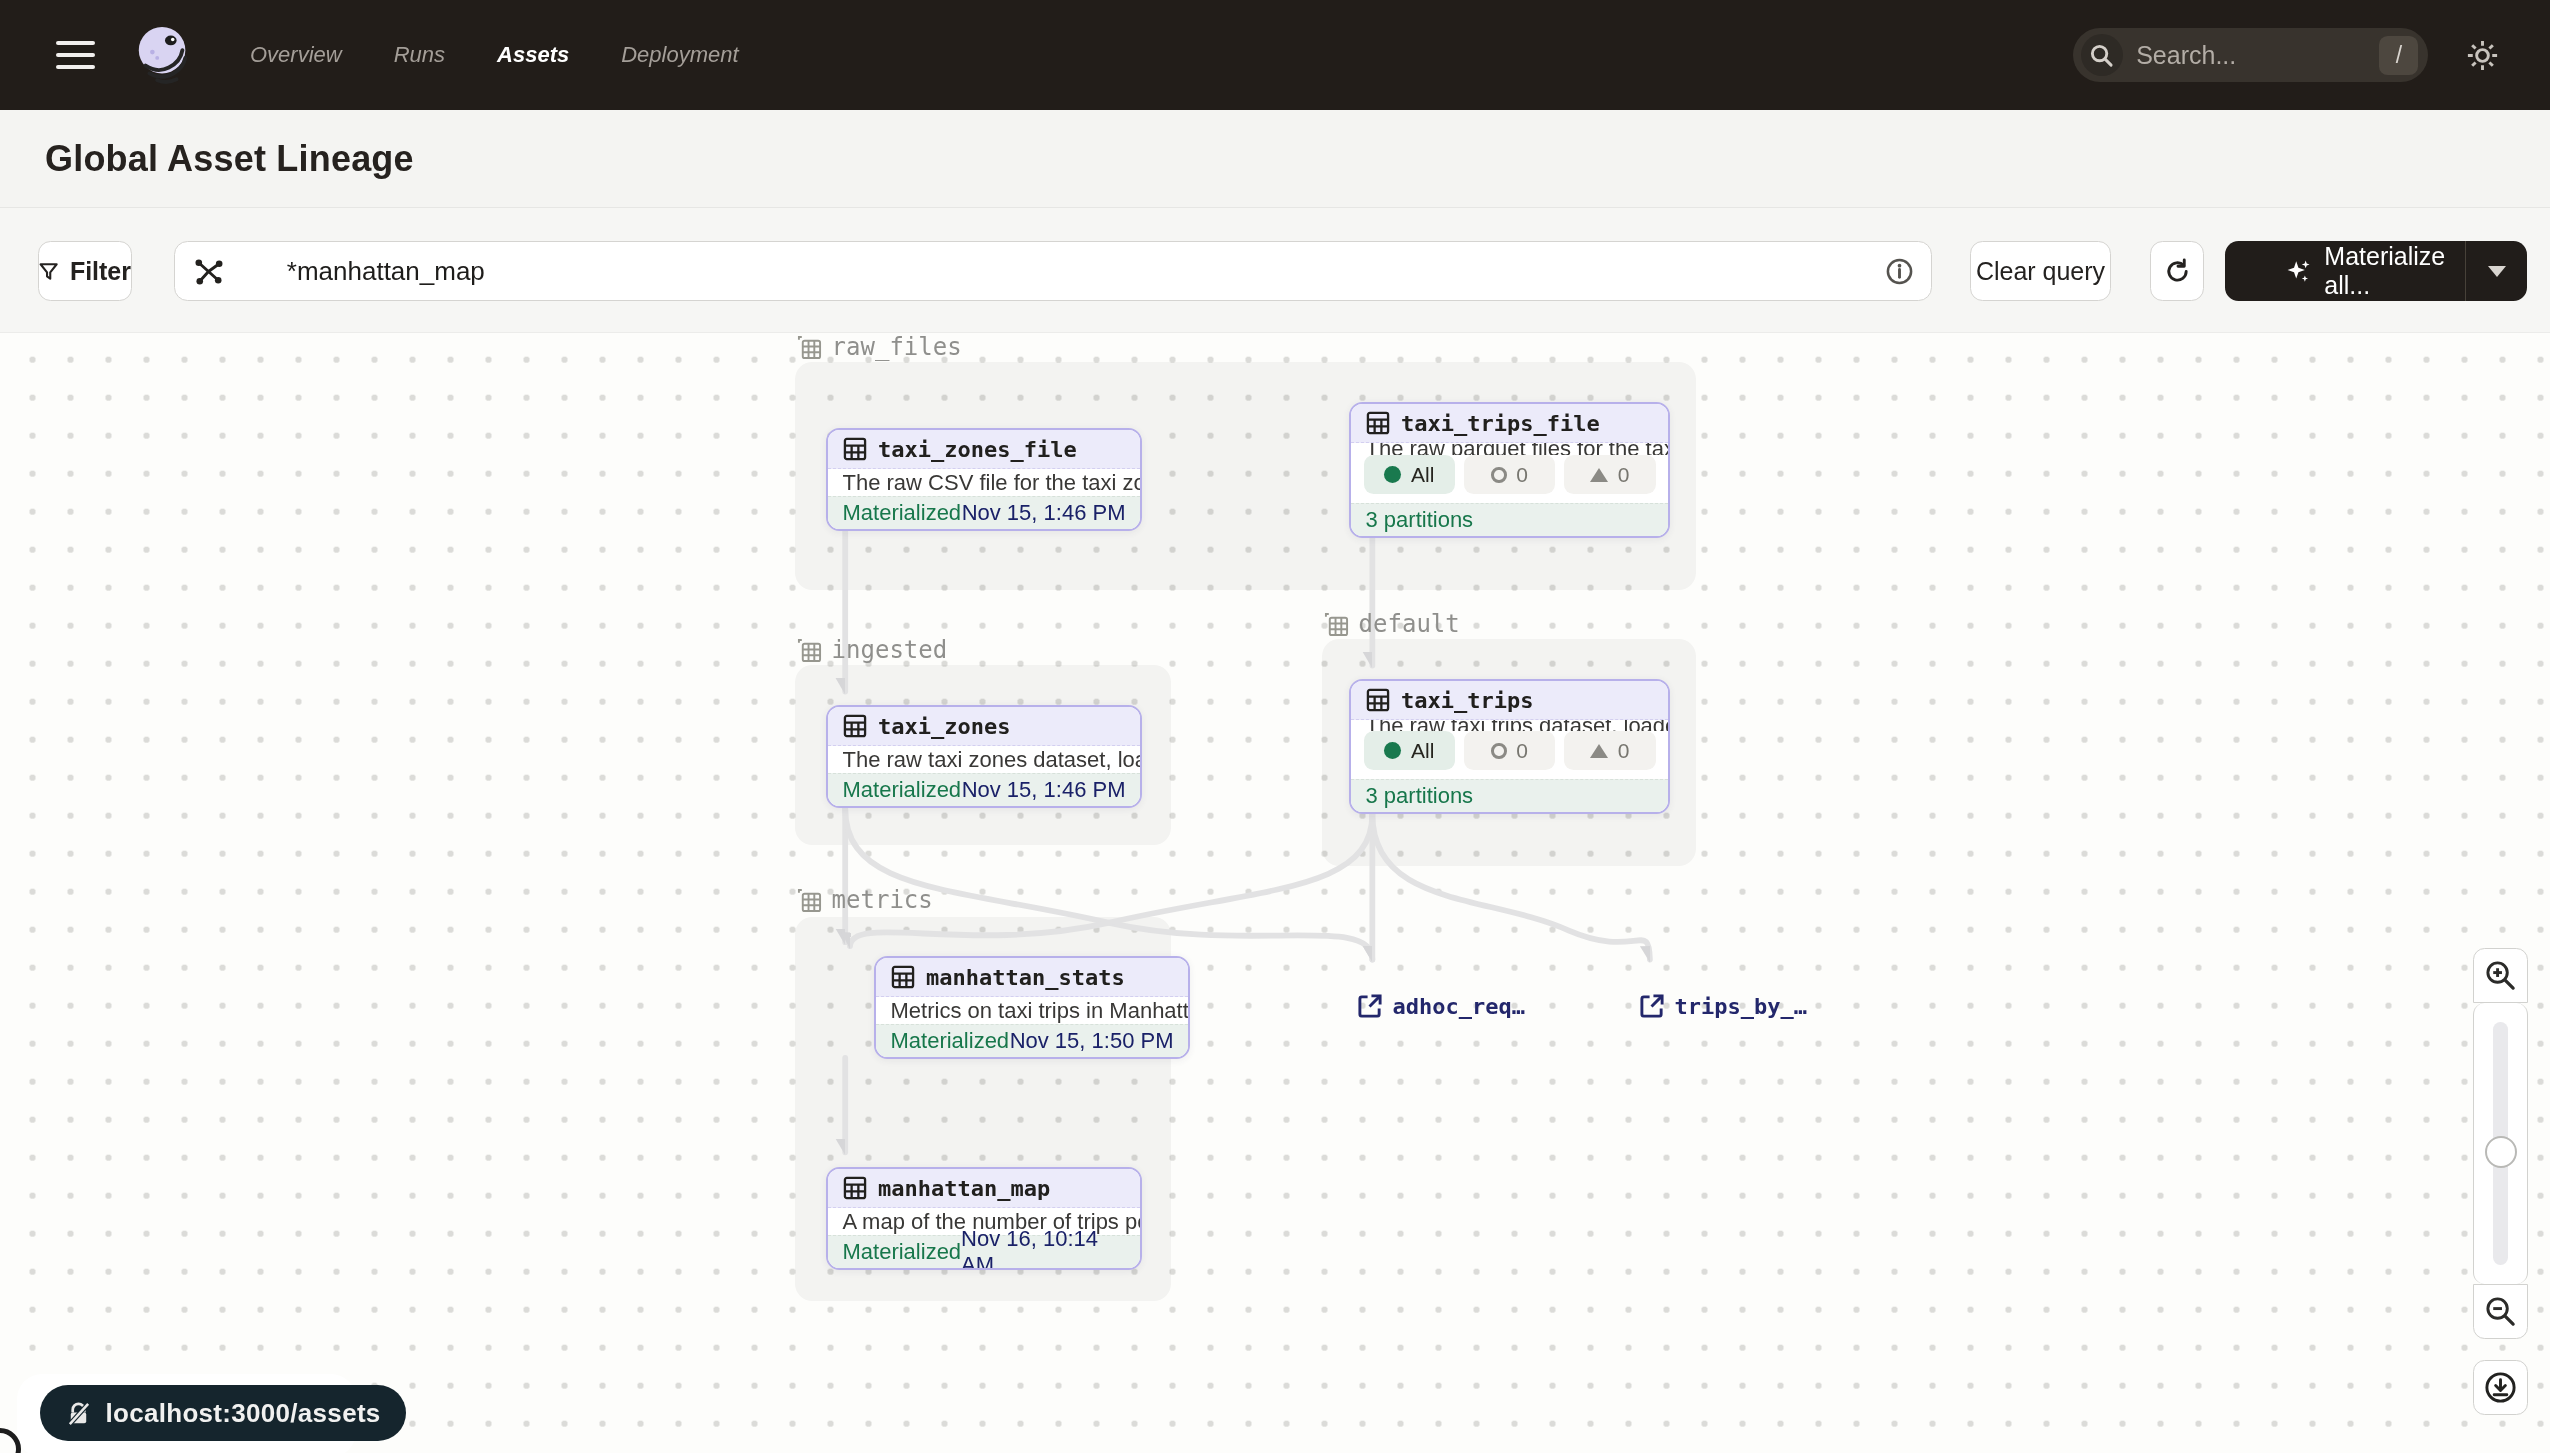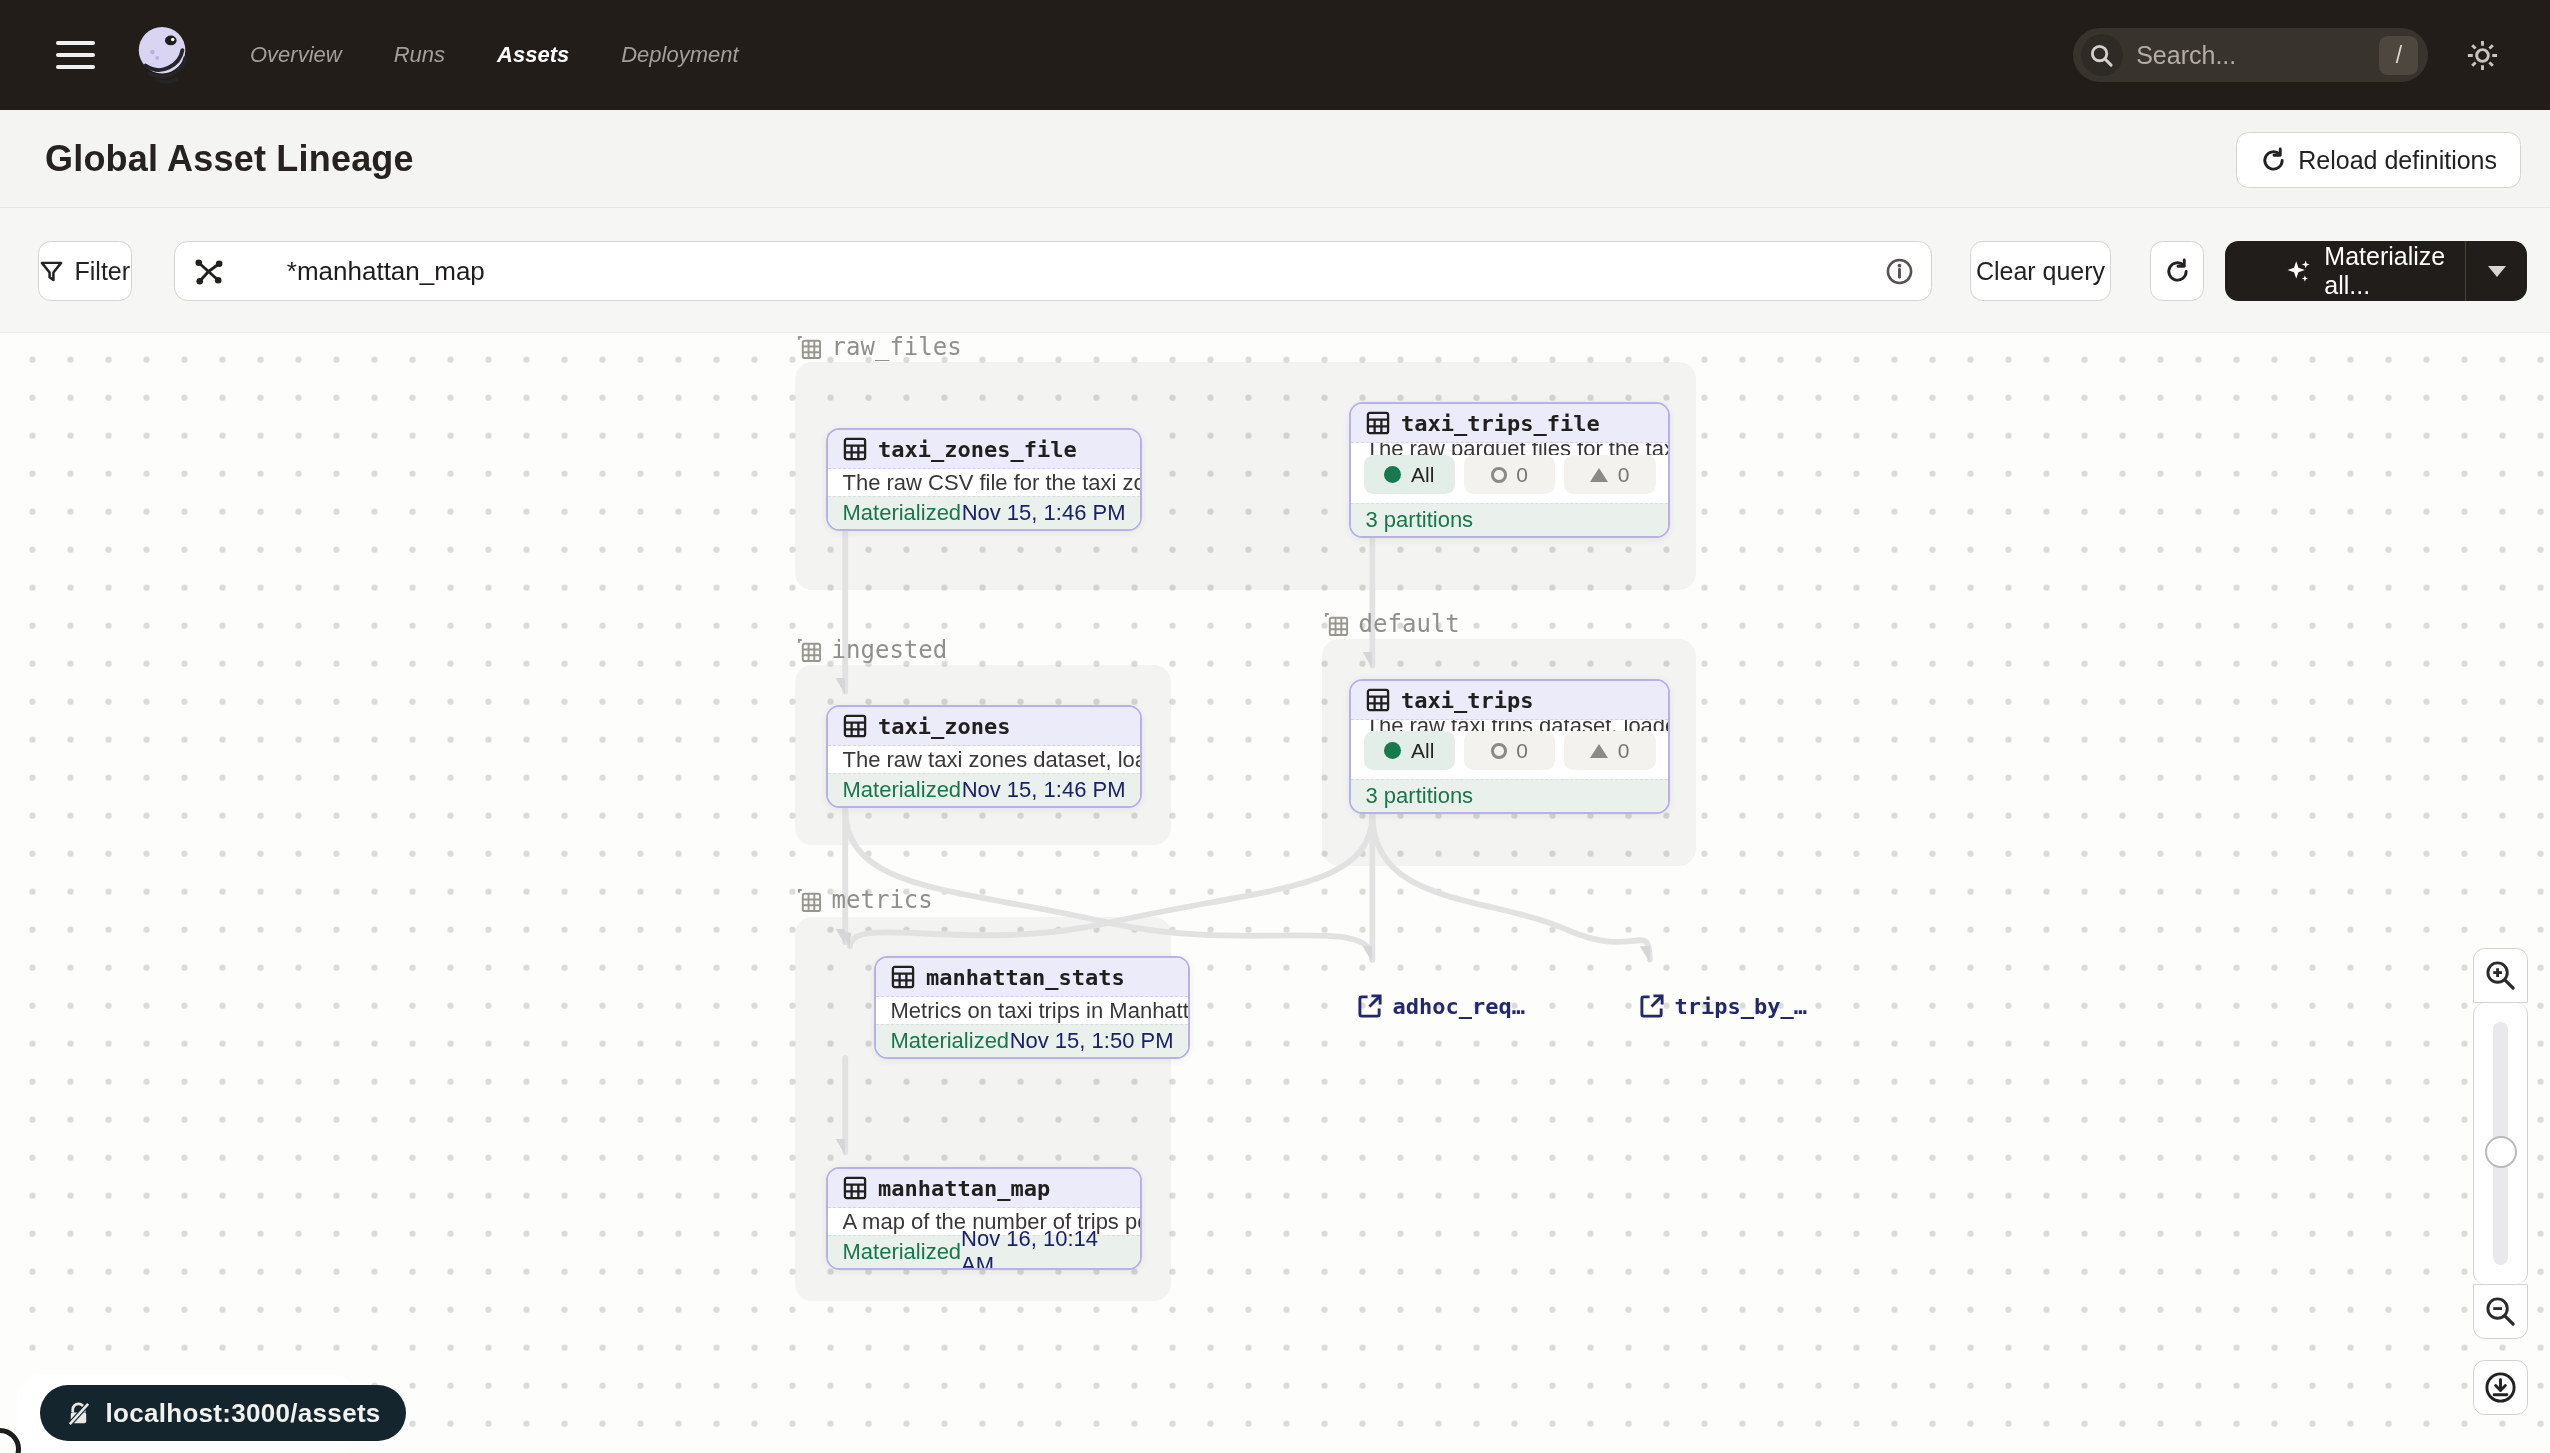--- a/index.html
+++ b/index.html
@@ -31,21 +31,21 @@
   .page-header { position:absolute; left:0; top:110px; width:2550px; height:98px; background:#f4f4f2;
                  border-bottom:1.9px solid #e6e6e4; display:flex; align-items:center; }
   .page-title { font-size:36px; font-weight:700; color:#26221f; margin-left:45px; letter-spacing:0.2px; }
   .btn { background:#ffffff; border:1.9px solid #d5d4d1; border-radius:12.5px; display:flex; align-items:center;
          justify-content:center; gap:11.6px; font-size:25px; color:#242220; cursor:pointer; }
   .reload-btn { position:absolute; right:29px; top:22px; height:56px; padding:0 23px; }
 
   
   .toolbar { position:absolute; left:0; top:208px; width:2550px; height:125px; background:#f6f6f4;
              border-bottom:1.9px solid #ececea; }
-  .filter-btn { position:absolute; left:38px; top:33px; width:94px; height:60px; }
+  .filter-btn { position:absolute; left:38px; top:33px; width:94px; height:60px;font-weight:bold; }
   .query-box { position:absolute; left:174px; top:33px; width:1758px; height:60px; background:#fff;
                border:1.9px solid #d5d4d1; border-radius:13.5px; display:flex; align-items:center; padding:0 17.3px;gap:48px; }
   .query-box .qtext { flex:1; font-size:26px; color:#1e1d1b; margin-left:13.5px; }
   .clear-btn { position:absolute; left:1970px; top:33px; width:141px; height:60px; }
   .refresh-btn { position:absolute; left:2150px; top:33px; width:54px; height:60px; }
   .mat-btn { position:absolute; left:2225px; top:33px; width:302px; height:60px; background:#211d1a;
              border-radius:13.5px; display:flex; align-items:center; color:#fff; cursor:pointer;padding-left:40px; }
   .mat-main { flex:1; display:flex; align-items:center; gap:11.6px; padding-left:21px; font-size:25px; }
   .mat-caret { width:62px; height:100%; border-left:1.9px solid #474139; display:flex; align-items:center;
                justify-content:center; }
@@ -148,27 +148,20 @@
       <g stroke="#c8c3bd" stroke-width="3" fill="none">
         <circle cx="19" cy="19" r="6"></circle>
         <path d="M19 4 v5 M19 29 v5 M4 19 h5 M29 19 h5 M8.4 8.4 l3.5 3.5 M26.1 26.1 l3.5 3.5 M29.6 8.4 l-3.5 3.5 M11.9 26.1 l-3.5 3.5"></path>
       </g>
     </svg>
   </div>
 </div>
 
 <div class="page-header">
   <div class="page-title">Global Asset Lineage</div>
-  <div class="btn reload-btn">
-    <svg width="27" height="27" viewBox="0 0 28 28">
-        <path d="M 23 14 A 9 9 0 1 1 20.4 7.6" stroke="#242220" stroke-width="3" fill="none" stroke-linecap="round"></path>
-        <path d="M 21 2 L 21 8.5 L 14.5 8.5" stroke="#242220" stroke-width="3" fill="none" stroke-linecap="round" stroke-linejoin="round"></path>
-      </svg>
-    <span>Reload definitions</span>
-  </div>
 </div>
 
 <div class="toolbar">
   <div class="btn filter-btn">
     <svg width="23" height="23" viewBox="0 0 24 24">
         <path d="M2 3 h20 l-8 10 v8 l-4 -3 v-5 z" stroke="#242220" stroke-width="2.6" fill="none" stroke-linejoin="round"></path>
       </svg>
     <span>Filter</span>
   </div>
   <div class="query-box">

